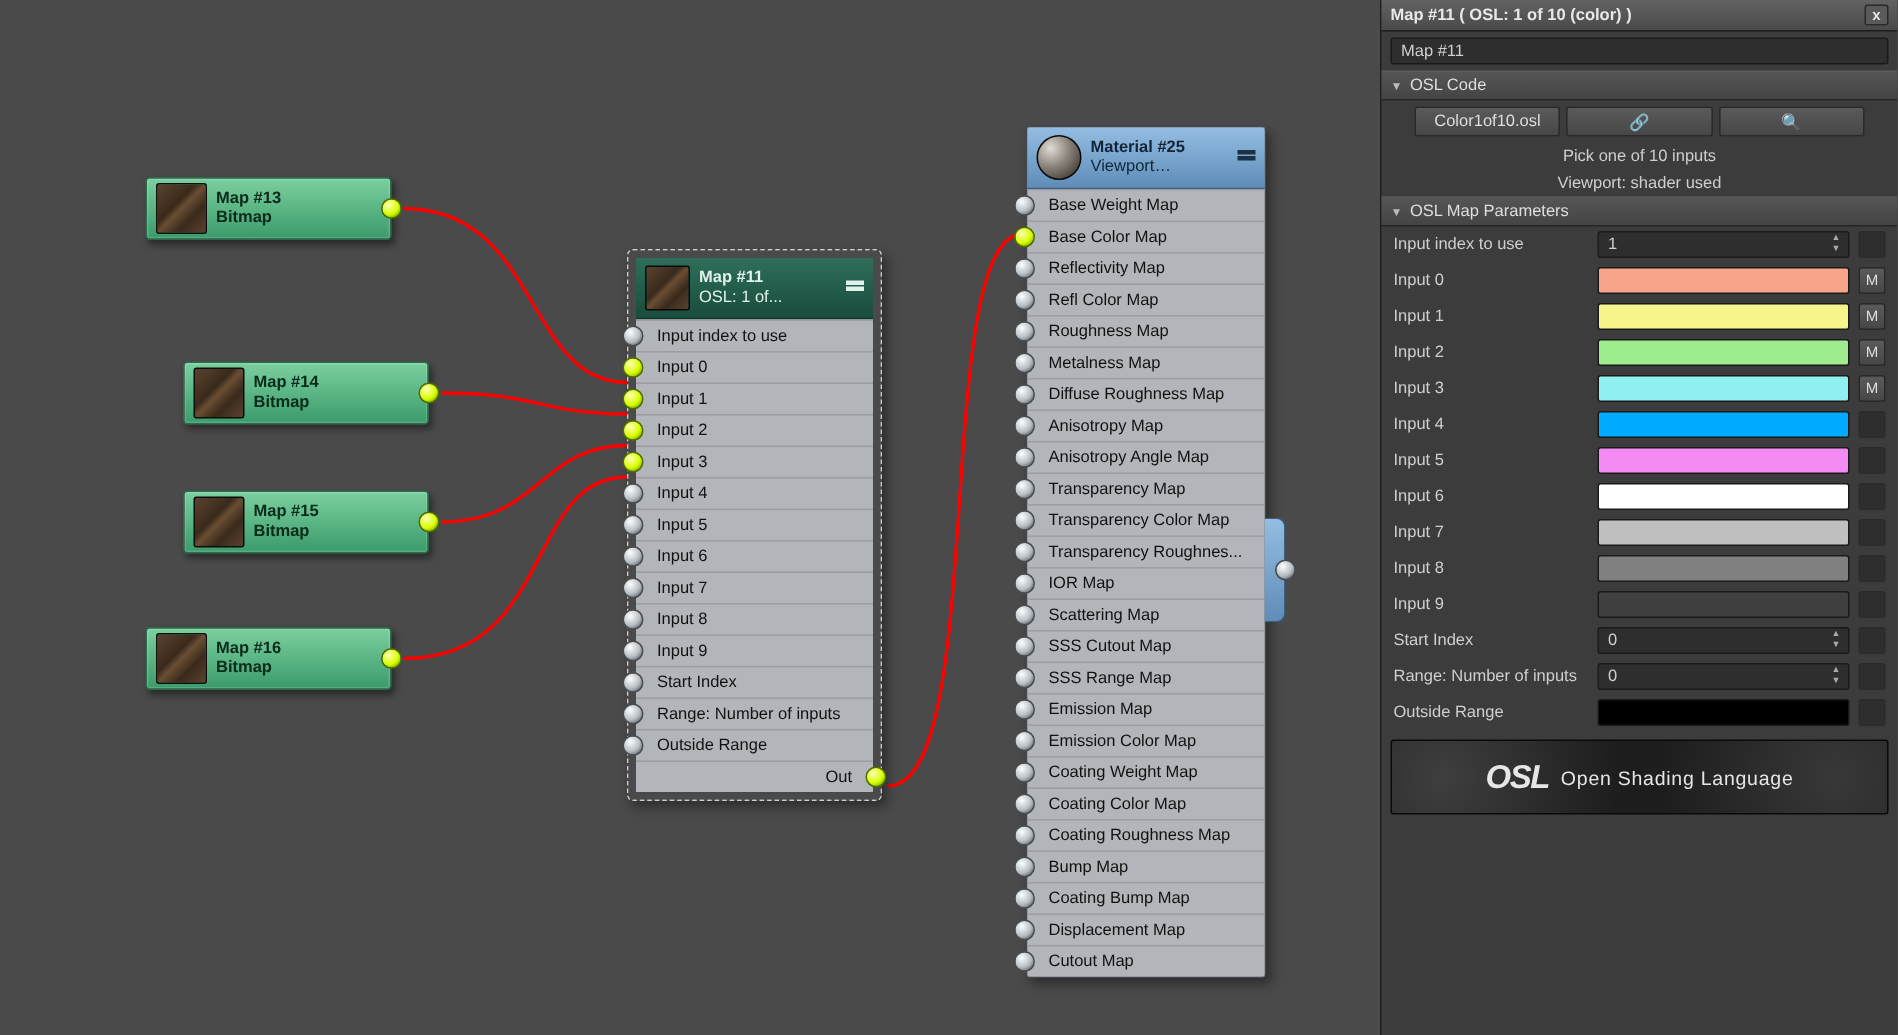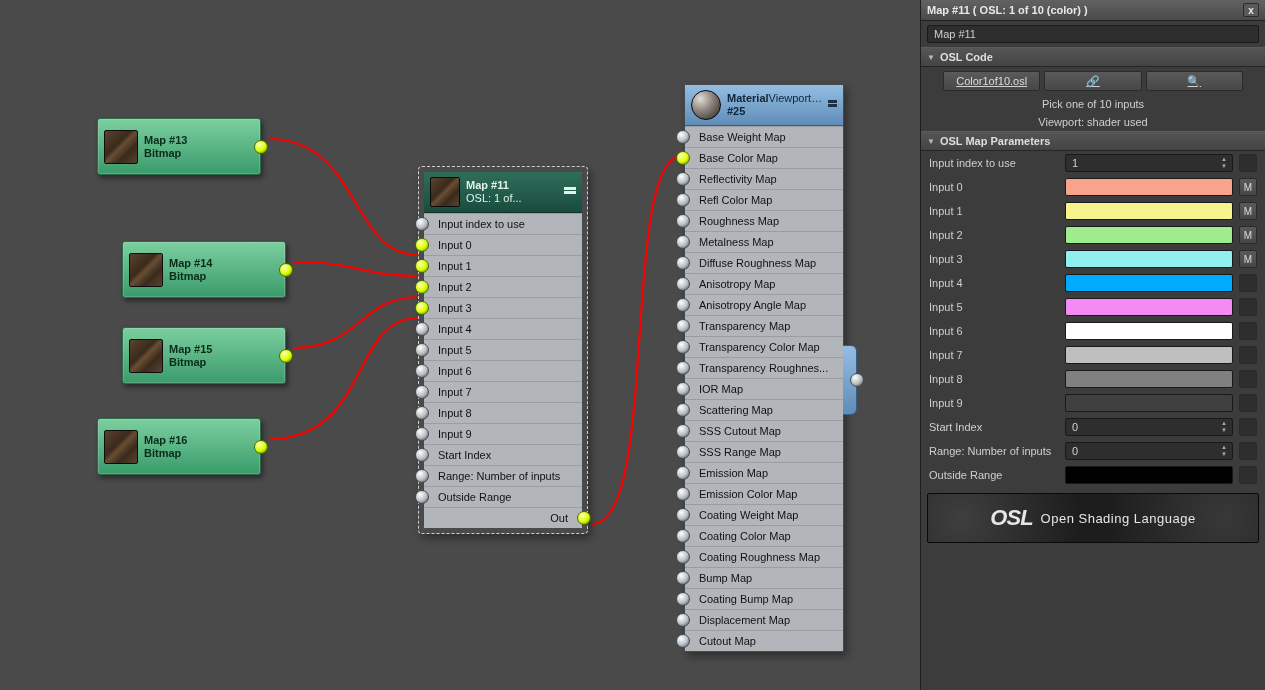--- a/index.html
+++ b/index.html
@@ -11,21 +11,21 @@
     position: relative;
     width: 920px; height: 690px;
     background: #4a4a4a;
     overflow: hidden;
   }
   svg.wires { position: absolute; left: 0; top: 0; width: 920px; height: 690px; pointer-events: none; }
 
   
   .bitmap-node {
     position: absolute;
-    width: 164px; height: 57px;
+    width: 164px; height: 42px;
     background: linear-gradient(180deg,#7bcf9f,#3b9b6b);
     border: 1px solid #2d6a4a;
     border-radius: 3px;
     box-shadow: 2px 3px 5px rgba(0,0,0,.45), inset 0 0 0 1px rgba(255,255,255,.15);
     display: flex; align-items: center; gap: 6px;
     padding: 4px 6px;
     font-size: 11px; font-weight: bold; color: #0a2a1a;
   }
   .bitmap-node .thumb {
     width: 34px; height: 34px;
@@ -147,25 +147,25 @@
   }
   .panel .namefield{
     margin:4px 6px; height:18px;
     background:#2e2e2e;border:1px solid #1a1a1a;border-radius:2px;
     color:#cfcfcf;padding:0 6px;font-size:11px;
   }
   .section-head{
     display:flex;align-items:center;gap:5px;
     background:linear-gradient(180deg,#555,#444);
     border-top:1px solid #5c5c5c;border-bottom:1px solid #252525;
-    padding:3px 6px;font-weight:bold;color:#dedede;
+    padding:3px 6px;font-weight:normal;color:#dedede;
   }
   .section-head::before{content:"▼";font-size:8px;color:#bbb;}
   .btnrow{
-    display:flex;gap:4px;margin:4px 22px;text-decoration:underline;
+    display:flex;gap:4px;margin:4px 22px;
   }
   .widebtn{
     flex:1;height:20px;
     background:linear-gradient(180deg,#5a5a5a,#474747);
     border:1px solid #2a2a2a;border-radius:2px;
     display:flex;align-items:center;justify-content:center;
     color:#dedede;font-size:11px;cursor:pointer;
   }
   .iconbtn{width:20px;}
   .infoline{
@@ -341,21 +341,21 @@
       <div class="osl-row out">
         <span>Out</span>
         <div class="port lit out-port"></div>
       </div>
     </div>
   </div>
 
   <div class="mat-node">
     <div class="mat-head">
       <div class="thumb"></div>
-      <div style="display:flex;line-height:1.15">
+      <div style="display:flex;flex-direction:column;line-height:1.15">
         <span>Material #25</span>
         <span style="font-weight:normal">Viewport…</span>
       </div>
       <div class="mnu"></div>
     </div>
     <div id="mat-rows">
         <div class="osl-row">
           <div class="port in-port"></div>
           <span>Base Weight Map</span>
         </div>

